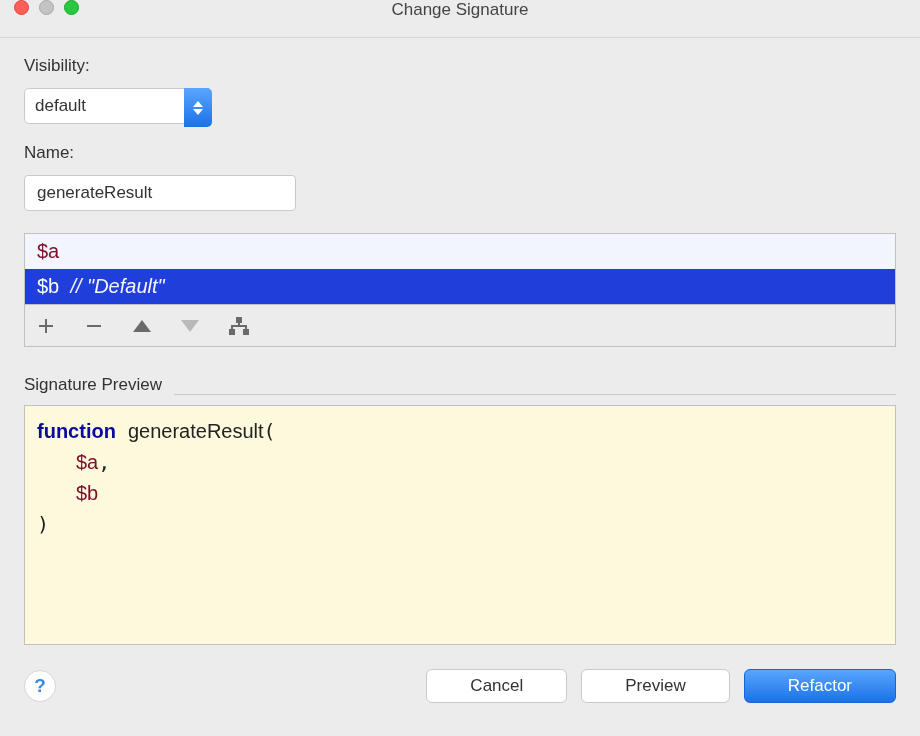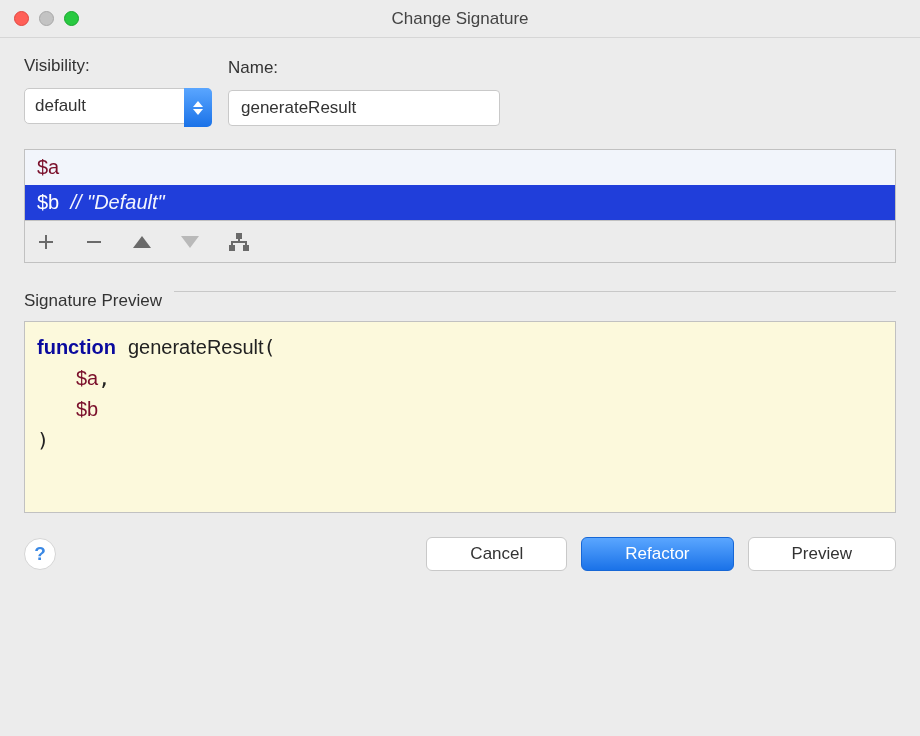--- a/index.html
+++ b/index.html
@@ -1,25 +1,25 @@
 <!DOCTYPE html>
 <html><head>
   <meta charset="utf-8">
   <style>
     * { box-sizing: border-box; margin: 0; padding: 0; font-family: -apple-system, BlinkMacSystemFont, "Segoe UI", Helvetica, Arial, sans-serif; }
     body { background: #ececec; width: 920px; height: 736px; overflow: hidden; }
-    .titlebar { height: 38px; display: flex; align-items: center; position: relative; border-bottom: 1px solid #d6d6d6; }
+    .titlebar { height: 38px; display: flex; position: relative; border-bottom: 1px solid #d6d6d6; }
     .traffic { display: flex; gap: 10px; position: absolute; left: 14px; }
     .traffic .dot { width: 15px; height: 15px; border-radius: 50%; }
     .dot.red { background: #ff5f57; border: 1px solid #e04640; }
     .dot.yellow { background: #c3c3c3; border: 1px solid #a8a8a8; }
     .dot.green { background: #28c940; border: 1px solid #19a72e; }
     .title-text { width: 100%; text-align: center; font-size: 17px; color: #444; }
     .content { padding: 18px 24px 22px 24px; }
-    .fields { display: flex; gap: 16px; }
+    .fields { display: flex; gap: 16px; flex-direction: column; }
     .field { display: flex; flex-direction: column; }
     .field label { font-size: 17px; color: #333; margin-bottom: 12px; }
     .field.visibility { width: 188px; }
     .field.return-type { width: 366px; }
     .field.name { width: 272px; justify-content: center; }
     .select-wrap { position: relative; height: 39px; }
     .select-wrap .select-body { height: 36px; background: #fff; border: 1px solid #c9c9c9; border-radius: 5px; display: flex; align-items: center; padding: 0 10px; font-size: 17px; color: #333; }
     .select-wrap .arrows { position: absolute; right: 0; top: 0; bottom: 0; width: 28px; background: linear-gradient(180deg,#5aa6ff,#1a72e8); border-radius: 0 5px 5px 0; display: flex; flex-direction: column; align-items: center; justify-content: center; gap: 2px; }
     .select-wrap .arrows svg { display: block; }
     input[type=text] { height: 36px; background: #fff; border: 1px solid #c9c9c9; border-radius: 4px; padding: 0 12px; font-size: 17px; color: #333; outline: none; }
@@ -28,24 +28,24 @@
     .param-row { padding: 6px 12px; font-family: "SF Mono", Menlo, Monaco, Consolas, monospace; font-size: 20px; display: flex; align-items: center; }
     .param-row.normal { background: #f2f5fb; color: #7a0f2a; }
     .param-row.selected { background: #203eda; color: #fff; }
     .param-row .comment { color: #fff; font-style: italic; opacity: 0.95; }
     .param-row .space { white-space: pre; }
     .param-toolbar { background: #ececec; border-top: 1px solid #c1c1c1; padding: 4px 12px; display: flex; gap: 30px; align-items: center; height: 42px; }
     .tool-btn { background: transparent; border: none; padding: 0; cursor: pointer; color: #6a6a6a; display: flex; align-items: center; justify-content: center; }
     .tool-btn svg { display: block; }
 
     .preview-section { margin-top: 28px; }
-    .preview-header { display: flex; align-items: flex-start; gap: 12px; margin-bottom: 10px; }
+    .preview-header { display: flex; align-items: flex-end; gap: 12px; margin-bottom: 10px; }
     .preview-header .label { font-size: 17px; color: #333; white-space: nowrap; }
     .preview-header .line { flex: 1; height: 1px; background: #c8c8c8; }
-    .preview-area { background: #fcf9dc; border: 1px solid #c1c1c1; padding: 10px 12px; font-family: "SF Mono", Menlo, Monaco, Consolas, monospace; font-size: 20px; line-height: 1.55; color: #222; height: 192px; white-space: pre; overflow: hidden; }
+    .preview-area { background: #fcf9dc; border: 1px solid #c1c1c1; padding: 10px 12px; font-family: "SF Mono", Menlo, Monaco, Consolas, monospace; font-size: 20px; line-height: 1.55; color: #222; height: 240px; white-space: pre; overflow: hidden; }
     .preview-area .kw { color: #0a0a9e; font-weight: bold; }
     .preview-area .var { color: #7a0f2a; }
     .preview-area .indent { display: inline-block; width: 3.5ch; }
 
     .footer { display: flex; align-items: center; margin-top: 24px; }
     .help-btn { width: 32px; height: 32px; border-radius: 50%; background: #fff; border: 1px solid #d5d5d5; display: flex; align-items: center; justify-content: center; color: #3a88e4; font-weight: bold; font-size: 19px; cursor: pointer; }
     .footer-spacer { flex: 1; }
     .btn { height: 34px; padding: 0 43px; border-radius: 6px; font-size: 17px; border: 1px solid #c9c9c9; background: #fff; color: #333; cursor: pointer; margin-left: 14px; }
     .btn.primary { background: linear-gradient(180deg,#5aa6ff,#1a72e8); border: 1px solid #1667d6; color: #fff; }
   </style>
@@ -133,17 +133,17 @@
     <div class="preview-area"><span class="kw">function</span> <span>generateResult</span>(
 <span class="indent"></span><span class="var">$a</span>,
 <span class="indent"></span><span class="var">$b</span>
 )</div>
   </div>
 
   <div class="footer">
     <button class="help-btn">?</button>
     <div class="footer-spacer"></div>
     <button class="btn">Cancel</button>
+    <button class="btn">Preview</button>
     <button class="btn primary">Refactor</button>
-    <button class="btn">Preview</button>
   </div>
 
 </div>
 
 </body></html>

